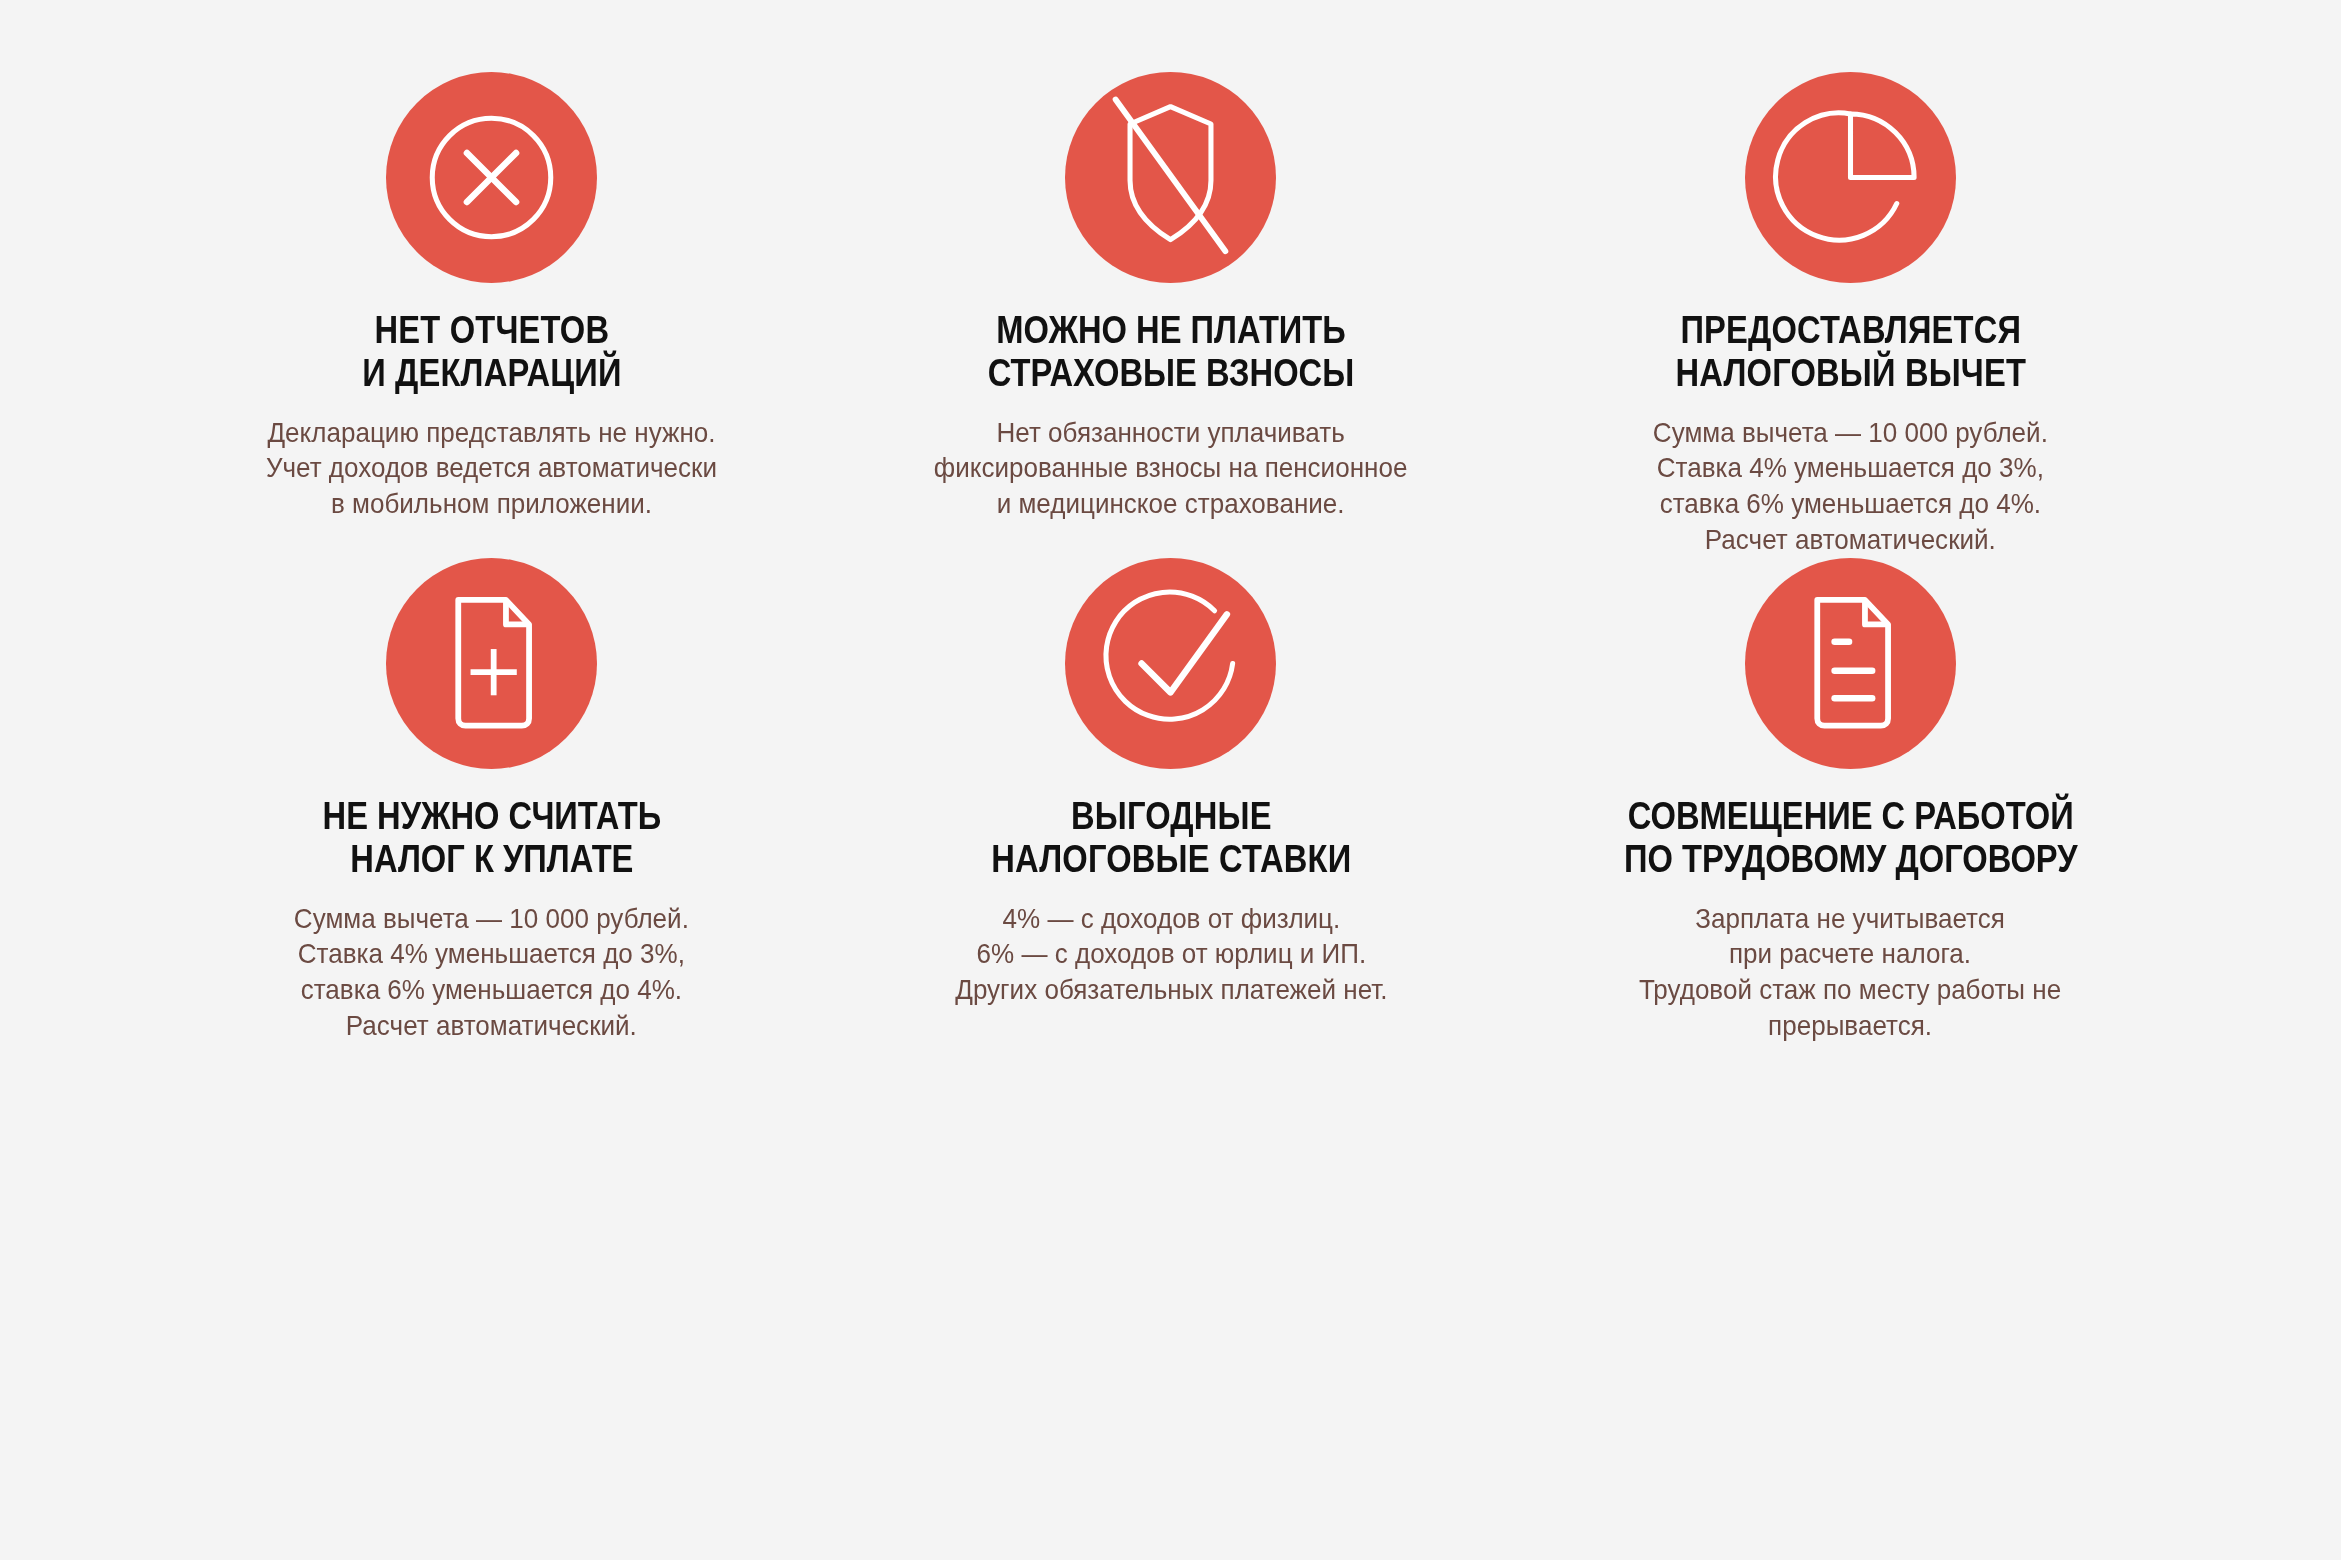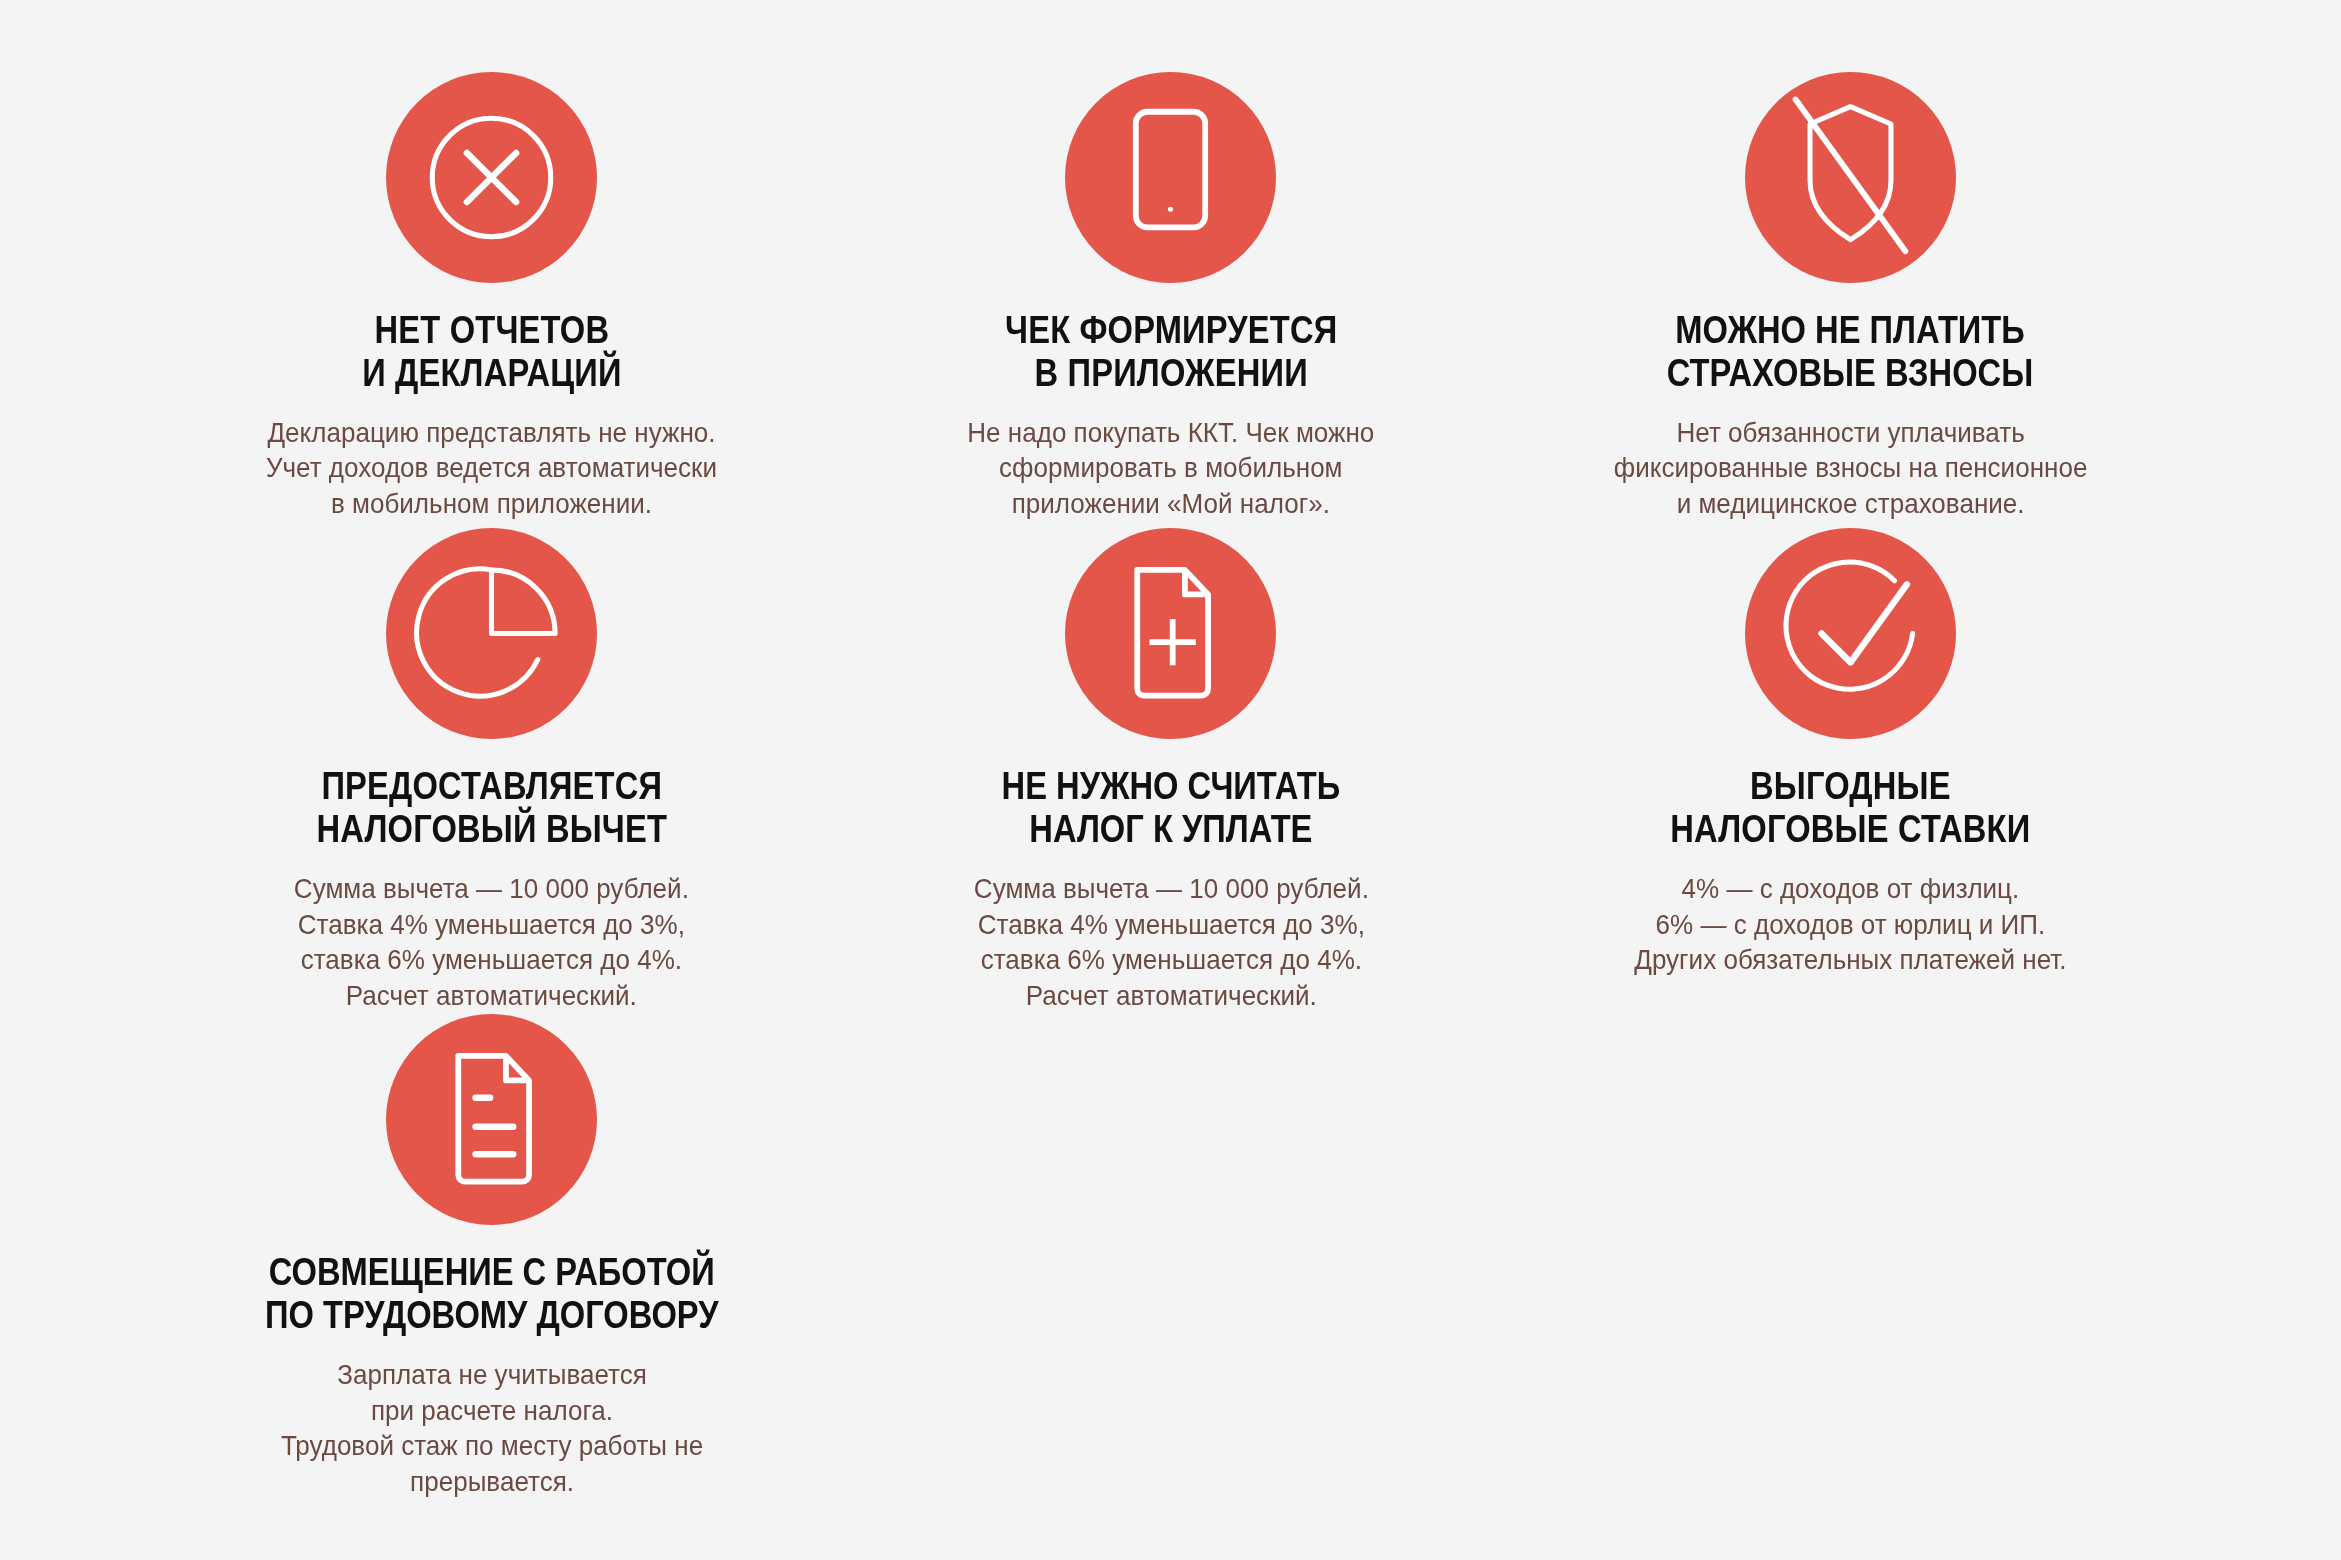--- a/index.html
+++ b/index.html
@@ -80,33 +80,20 @@
         <line x1="180" y1="112" x2="112" y2="180" stroke="#FFFFFF" stroke-width="9" stroke-linecap="round"></line>
       </svg>
     </div>
     <div class="card-title" style="color: rgb(17, 17, 17);">НЕТ ОТЧЕТОВ
 И ДЕКЛАРАЦИЙ</div>
     <div class="card-desc" style="color: rgb(107, 74, 66);">Декларацию представлять не нужно.
 Учет доходов ведется автоматически
 в мобильном приложении.</div>
   </div>
 
-  <div class="card col-2">
-    <div class="icon-badge" style="background: rgb(227, 86, 73);">
-      <svg width="211" height="211" viewBox="0 0 292 292" aria-hidden="true">
-        <rect x="98" y="55" width="96" height="160" rx="16" ry="16" fill="none" stroke="#FFFFFF" stroke-width="8"></rect>
-        <circle cx="146" cy="190" r="3.5" fill="#FFFFFF"></circle>
-      </svg>
-    </div>
-    <div class="card-title" style="color: rgb(17, 17, 17);">ЧЕК ФОРМИРУЕТСЯ
-В ПРИЛОЖЕНИИ</div>
-    <div class="card-desc" style="color: rgb(107, 74, 66);">Не надо покупать ККТ. Чек можно
-сформировать в мобильном
-приложении «Мой налог».</div>
-  </div>
 
   <div class="card col-3">
     <div class="icon-badge" style="background: rgb(227, 86, 73);">
       <svg width="211" height="211" viewBox="0 0 292 292" aria-hidden="true">
         <path d="M146 48 L202 72 L202 150 C202 190 172 216 146 232 C120 216 90 190 90 150 L90 72 Z" fill="none" stroke="#FFFFFF" stroke-width="7" stroke-linejoin="round"></path>
         <line x1="70" y1="38" x2="222" y2="248" stroke="#FFFFFF" stroke-width="8" stroke-linecap="round"></line>
       </svg>
     </div>
     <div class="card-title" style="color: rgb(17, 17, 17);">МОЖНО НЕ ПЛАТИТЬ
 СТРАХОВЫЕ ВЗНОСЫ</div>

